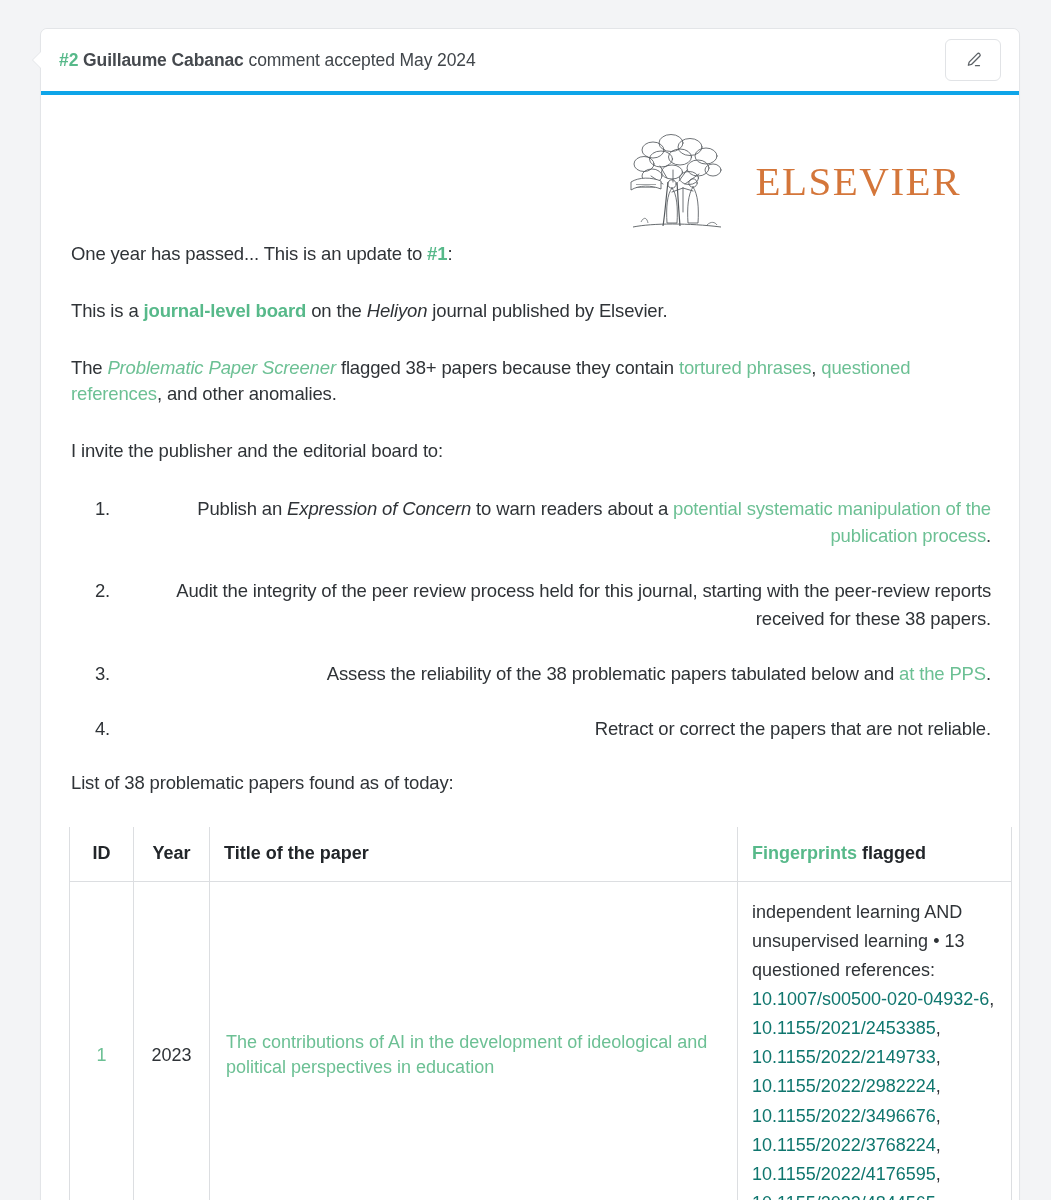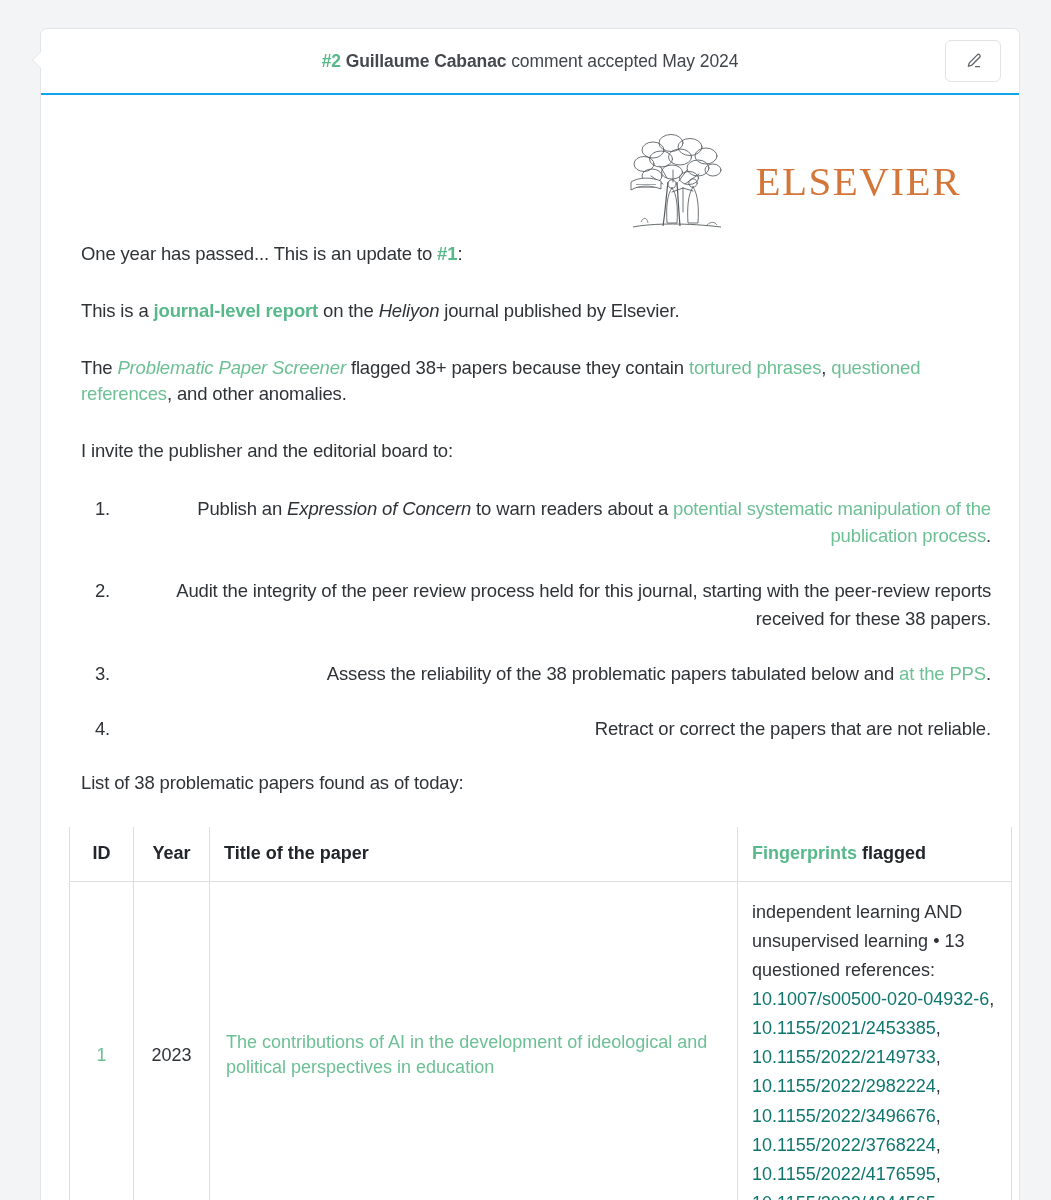--- a/index.html
+++ b/index.html
@@ -46,23 +46,22 @@
   .notch { border-right: 9px solid #e3e5e8; }
   .notch-inner { left: -8px; border-right: 9px solid #ffffff; }
 
   .card-header {
     position: relative;
     height: 66px;
     padding: 0 18px 0 18px;
     display: flex;
     align-items: center;
     background: #ffffff;
-    border-bottom: 2px solid #0ea5e9;
+    border-bottom: 4px solid #0ea5e9;
     border-radius: 7px 7px 0 0;
-    justify-content: center;
   }
 
   .header-text {
     font-size: 17.5px;
     color: #3c4146;
     letter-spacing: -0.1px;
     white-space: nowrap;
   }
   .hash-num { color: #57b98a; font-weight: 700; }
   .author { color: #45494e; font-weight: 700; }
@@ -110,21 +109,21 @@
     color: #d4763a;
     line-height: 1;
   }
 
   .prose {
     font-size: 18.5px;
     line-height: 1.45;
     color: #2f3337;
     letter-spacing: -0.15px;
   }
-  .prose p { margin: 0 0 30px 12px; }
+  .prose p { margin: 0 0 30px 2px; }
   .lnk { color: #6cc094; }
   .lnk-b { color: #57b98a; font-weight: 700; }
   .ital { font-style: italic; }
   .ital-lnk { font-style: italic; color: #6cc094; text-align: right; }
 
   ol.invite {
     margin: 0 0 26px 0;
     padding-left: 46px;
     text-align: right;
   }
@@ -251,21 +250,21 @@
             </svg>
           </span>
           <span class="elsevier-word">ELSEVIER</span>
         </div>
       </div>
 
       <div class="prose">
 
         <p><span>One year has passed... This is an update to </span><span class="lnk-b">#1</span><span>:</span></p>
 
-        <p><span>This is a </span><span class="lnk-b">journal-level report</span><span> on the </span><span class="ital">Heliyon</span><span> journal published by Elsevier.</span></p>
+        <p><span>This is a </span><span class="lnk-b">journal-level board</span><span> on the </span><span class="ital">Heliyon</span><span> journal published by Elsevier.</span></p>
 
         <p><span>The </span><span class="ital-lnk">Problematic Paper Screener</span><span> flagged 38+ papers because they contain </span><span class="lnk">tortured phrases</span><span>, </span><span class="lnk">questioned references</span><span>, and other anomalies.</span></p>
 
         <p>I invite the publisher and the editorial board to:</p>
 
         <ol class="invite">
           <li><span>Publish an </span><span class="ital">Expression of Concern</span><span> to warn readers about a </span><span class="lnk">potential systematic manipulation of the publication process</span><span>.</span></li>
           <li>Audit the integrity of the peer review process held for this journal, starting with the peer-review reports received for these 38 papers.</li>
           <li><span>Assess the reliability of the 38 problematic papers tabulated below and </span><span class="lnk">at the PPS</span><span>.</span></li>
           <li>Retract or correct the papers that are not reliable.</li>

